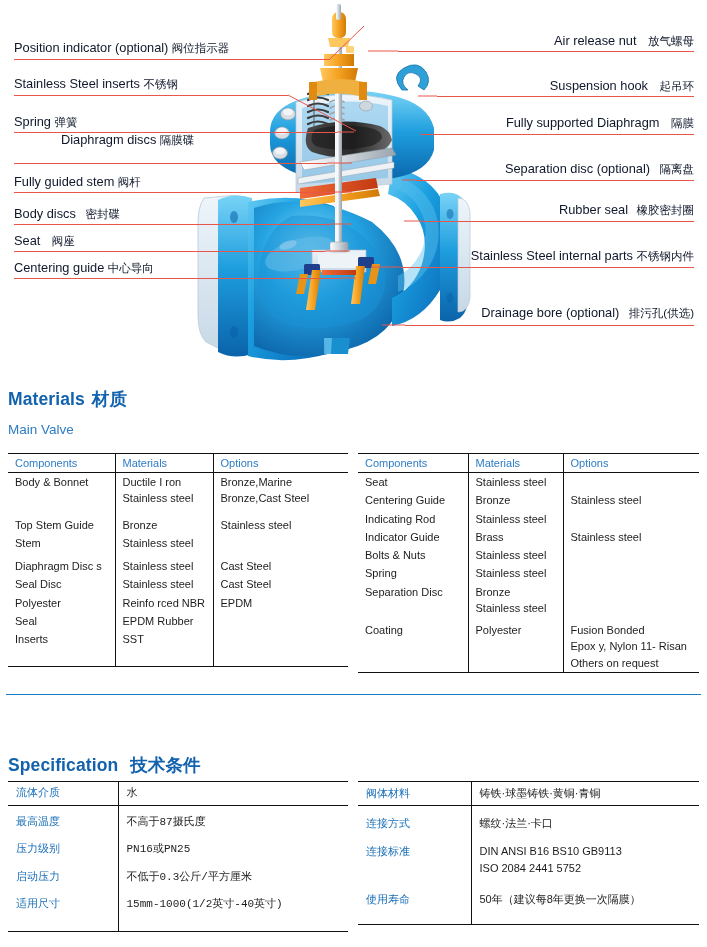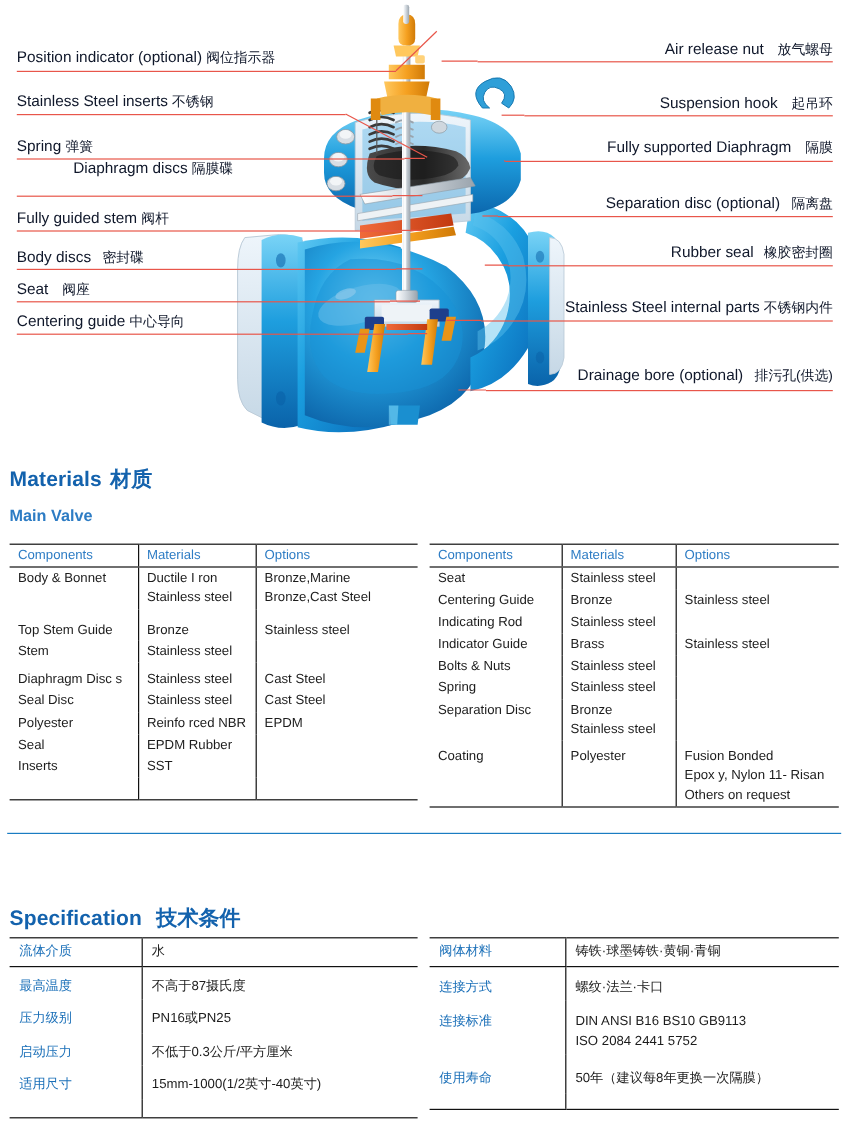--- a/index.html
+++ b/index.html
@@ -53,21 +53,21 @@
   .section-h1 {
     font-size: 17.5px;
     font-weight: bold;
     color: #1362ad;
     letter-spacing: 0.1px;
   }
   .section-h1 .cn { margin-left: 7px; }
   .section-h2 {
     font-size: 13.5px;
     color: #2d7cc4;
-    font-weight: bold;
+    font-weight: normal;
   }
 
   
   .tbl {
     border-collapse: collapse;
     table-layout: fixed;
     font-size: 11px;
     color: #1c1c1c;
   }
   .tbl th {
@@ -110,21 +110,21 @@
     color:#1c1c1c;
   }
   .spec-tbl td.lbl {
     color: #1a6fb8;
     font-size: 11px;
     white-space: nowrap;
   }
   .spec-tbl td.val { border-left: 1px solid #111; }
   .spec-tbl tr.hd td { border-top: 1.4px solid #111; border-bottom: 1px solid #111; }
   .spec-tbl tr.last td { border-bottom: 1.4px solid #111; }
-  #spec-tbl-left  { position:absolute; left:8px;   top:36px; width:340px; }
+  #spec-tbl-left  { position:absolute; left:8px;   top:36px; width:340px;font-family:Liberation Mono, monospace; }
   #spec-tbl-right { position:absolute; left:358px; top:36px; width:341px; }
 </style>
 </head>
 <body>
 
 <div id="diagram-section">
 
   <div id="valve-art">
     <svg viewBox="0 0 300 372" width="300" height="372">
       <defs>

